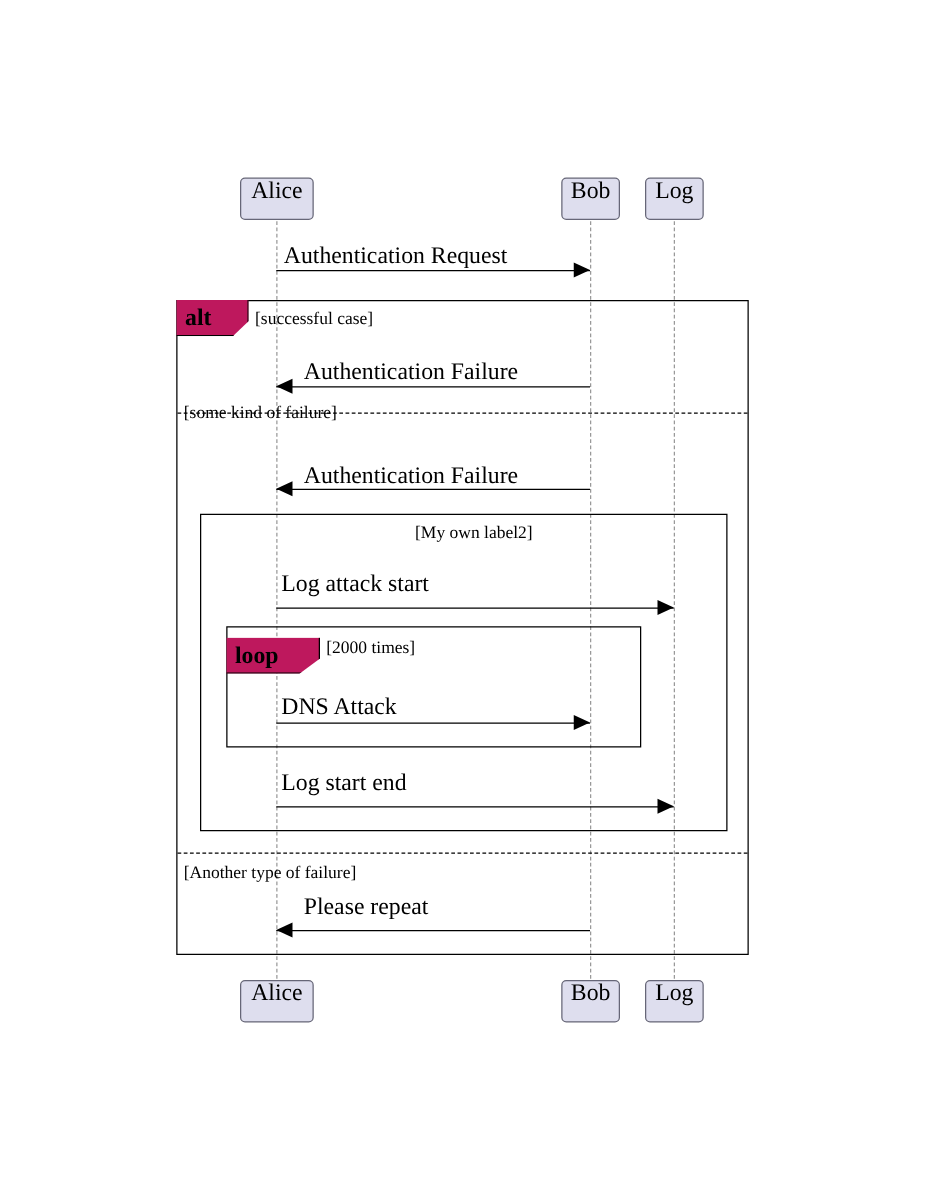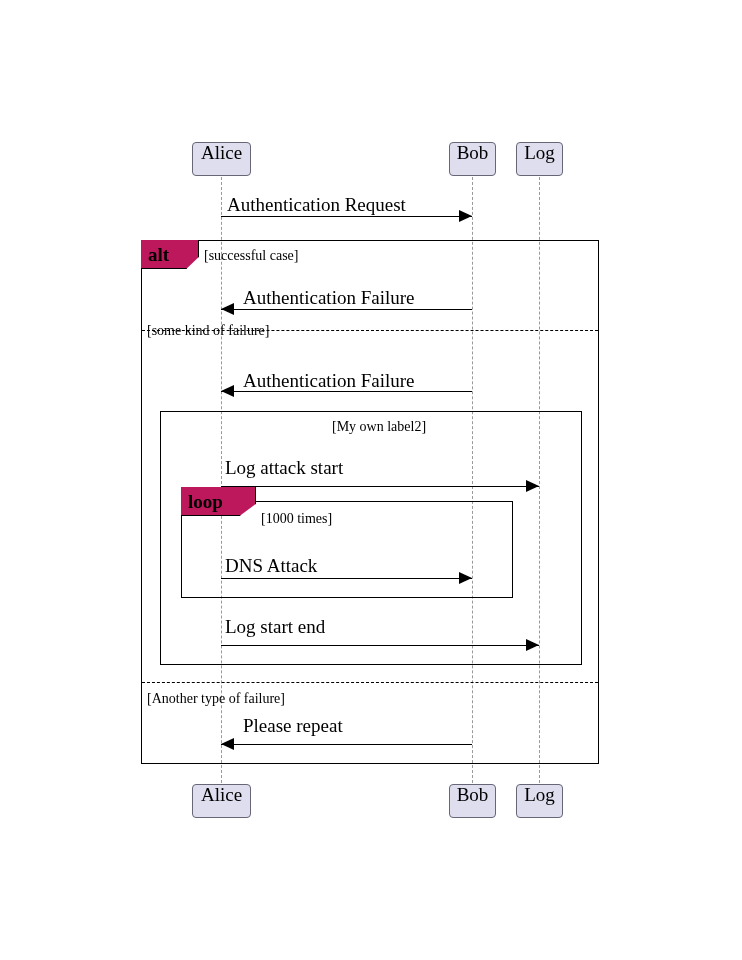--- a/index.html
+++ b/index.html
@@ -155,24 +155,24 @@
   <div class="arrow-l" style="left:221px; top:385px;"></div>
 
   <div class="frame" style="left:160px; top:411px; width:422px; height:254px;"></div>
   <div class="frame-cond" style="left:332px; top:420px;">[My own label2]</div>
 
   <div class="msg-label" style="left:225px; top:458px;">Log attack start</div>
   <div class="msg-line" style="left:221px; top:486px; width:318px;"></div>
   <div class="arrow-r" style="left:526px; top:480px;"></div>
 
   <div class="frame" style="left:181px; top:501px; width:332px; height:97px;"></div>
-  <div class="frame-label" style="left:181px; top:487px; width:75px; height:29px;align-items:center;">
+  <div class="frame-label" style="left:181px; top:510px; width:75px; height:29px;align-items:center;">
     <span>loop</span>
   </div>
-  <div class="frame-cond" style="left:261px; top:512px;">[1000 times]</div>
+  <div class="frame-cond" style="left:261px; top:512px;">[2000 times]</div>
 
   <div class="msg-label" style="left:225px; top:556px;">DNS Attack</div>
   <div class="msg-line" style="left:221px; top:578px; width:251px;"></div>
   <div class="arrow-r" style="left:459px; top:572px;"></div>
 
   <div class="msg-label" style="left:225px; top:617px;">Log start end</div>
   <div class="msg-line" style="left:221px; top:645px; width:318px;"></div>
   <div class="arrow-r" style="left:526px; top:639px;"></div>
 
   <div class="divider" style="left:142px; top:682px; width:456px;"></div>

